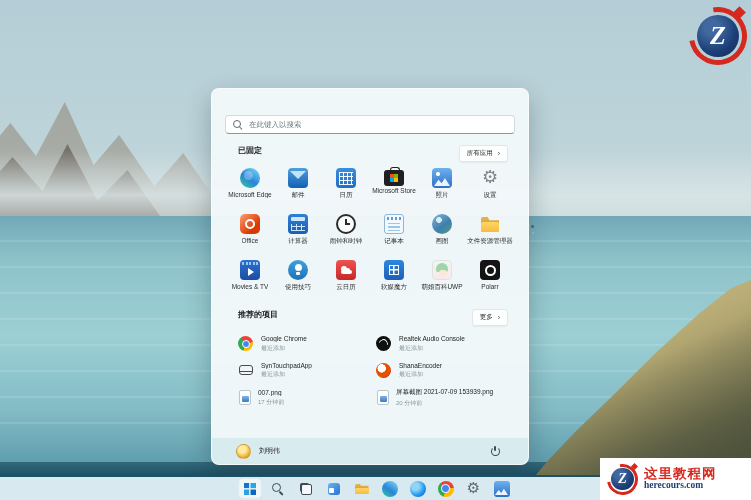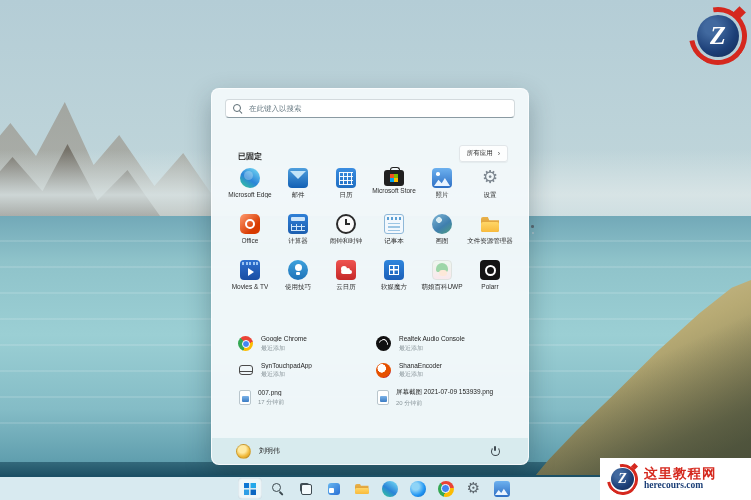--- a/index.html
+++ b/index.html
@@ -28,34 +28,34 @@
     background:linear-gradient(155deg,#d2c394 8%,#b7aa74 40%,#938d60 66%,#6e734f 88%);
     clip-path:polygon(100% 0,100% 100%,0 100%,6% 92%,19% 77%,36% 59%,56% 37%,76% 17%,91% 4%); }
   .dune-shadow { position:absolute; right:0; bottom:25px; width:215px; height:195px; opacity:.55;
     background:linear-gradient(155deg,transparent 45%,#3f4434 78%,#2c3026 100%);
     clip-path:polygon(100% 0,100% 100%,0 100%,6% 92%,19% 77%,36% 59%,56% 37%,76% 17%,91% 4%); }
 
   
   .menu { position:absolute; left:211px; top:88px; width:318px; height:377px;
     background:rgba(242,248,250,.97); border:1px solid rgba(255,255,255,.55);
     border-radius:8px; box-shadow:0 10px 26px rgba(20,40,50,.30); z-index:5; }
-  .searchbox { position:absolute; left:13px; right:13px; top:10px; height:19px;
+  .searchbox { position:absolute; left:13px; right:13px; top:26px; height:19px;
     background:#fff; border:1px solid #d3dadd; border-bottom:1px solid #8a9aa2;
     border-radius:4px; display:flex; align-items:center; padding:0 7px; gap:6px; }
   .search-glass { position:relative; width:10px; height:10px; flex:none; }
   .search-glass::before { content:""; position:absolute; left:0; top:0; width:6px; height:6px;
     border:1.4px solid #5d6d75; border-radius:50%; }
   .search-glass::after { content:""; position:absolute; left:6.6px; top:6.4px; width:1.4px; height:3.6px;
     background:#5d6d75; border-radius:1px; transform:rotate(-45deg); }
   .searchbox input { border:none; outline:none; flex:1; font-size:7.5px; color:#41535c;
     font-family:inherit; background:transparent; }
   .searchbox input::placeholder { color:#6b7d86; }
 
   .sec-head { position:absolute; left:26px; right:20px; display:flex;
-    align-items:flex-end; justify-content:space-between; }
+    align-items:flex-start; justify-content:space-between; }
   .sec-head.pinned-head { top:56px; }
   .sec-head.rec-head { top:220px; }
   .sec-title { font-size:8px; font-weight:bold; color:#1b1b1b; }
   .sec-btn { display:flex; align-items:center; gap:5px; font-size:6.5px; color:#2b2b2b;
     background:rgba(255,255,255,.85); border:1px solid #e1e6e9; border-radius:3px;
     padding:3px 7px; box-shadow:0 1px 1px rgba(0,0,0,.05); cursor:pointer; }
   .sec-btn .chev { font-size:7px; color:#444; line-height:1; }
 
   .apps { position:absolute; left:14px; right:14px; top:76px;
     display:grid; grid-template-columns:repeat(6,1fr); row-gap:2px; }
@@ -348,20 +348,27 @@
         <span class="app-ic ic-polarr"></span>
         <span class="tile-label">Polarr</span>
       </div>
     </div>
 
     <div class="page-dots">
       <span class="dot"></span>
       <span class="dot inactive"></span>
     </div>
 
+    <div class="sec-head rec-head">
+      <span class="sec-title">推荐的项目</span>
+      <span class="sec-btn">
+        <span>更多</span>
+        <span class="chev">›</span>
+      </span>
+    </div>
 
     <div class="rec-grid">
       <div class="rec-item">
         <span class="rec-ic ric-chrome"></span>
         <span class="rec-text">
           <span class="rec-title">Google Chrome</span>
           <span class="rec-sub">最近添加</span>
         </span>
       </div>
       <div class="rec-item">

